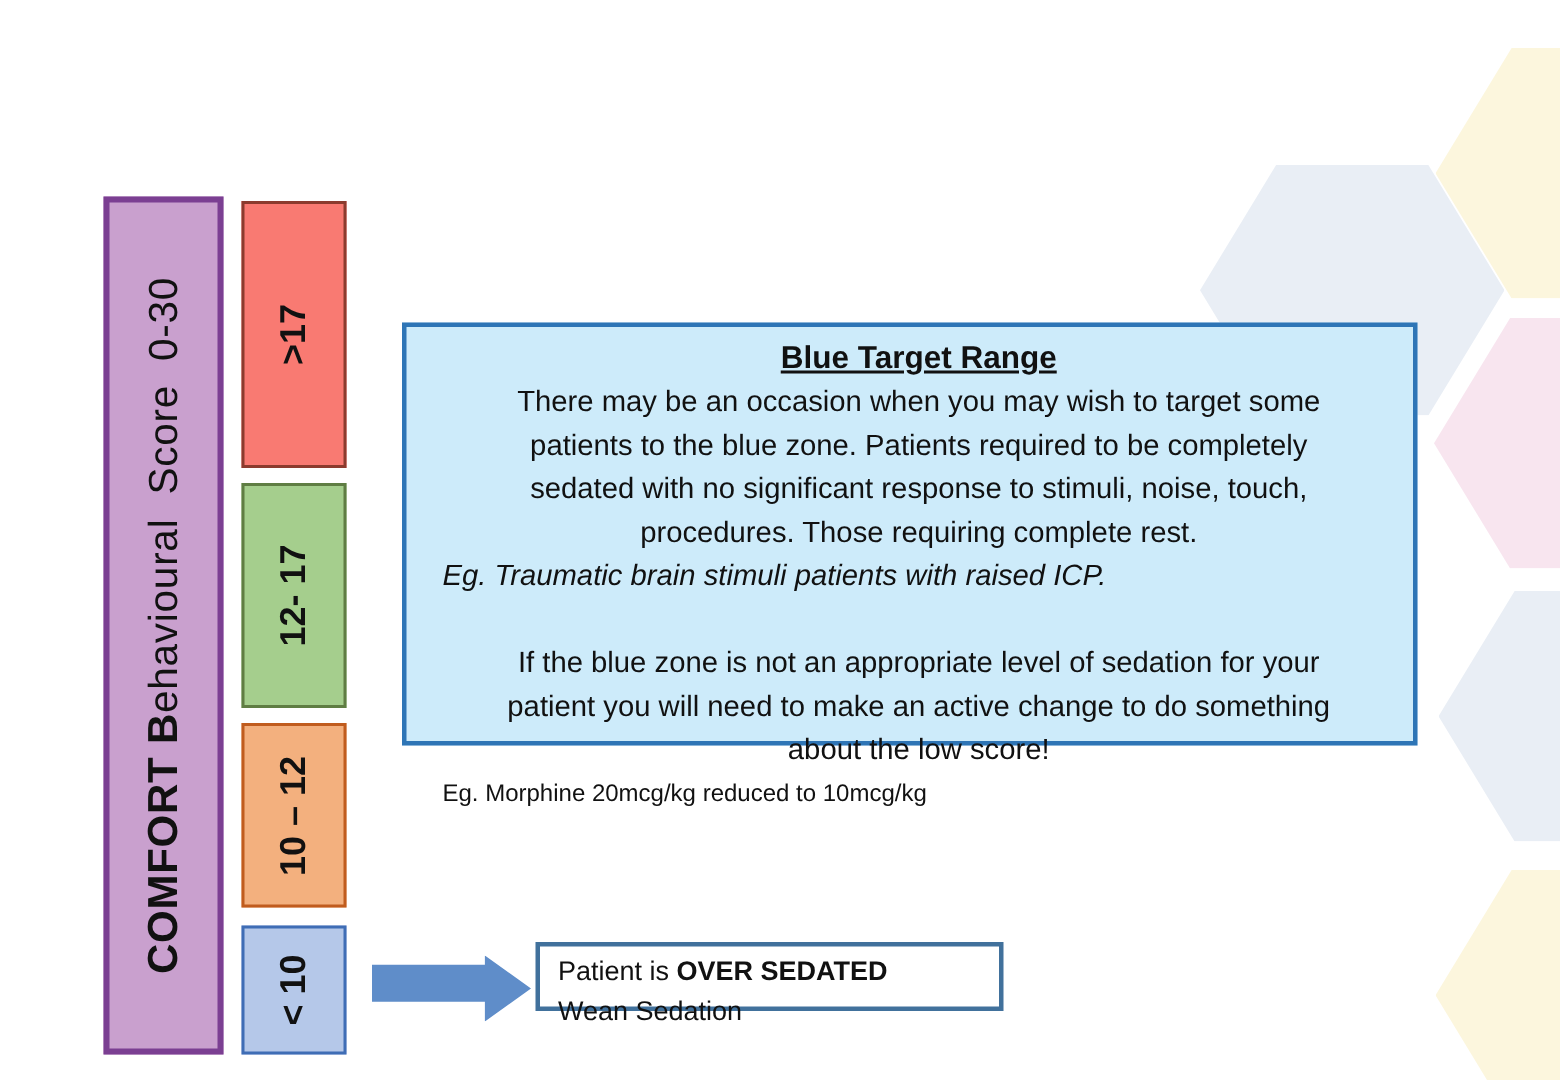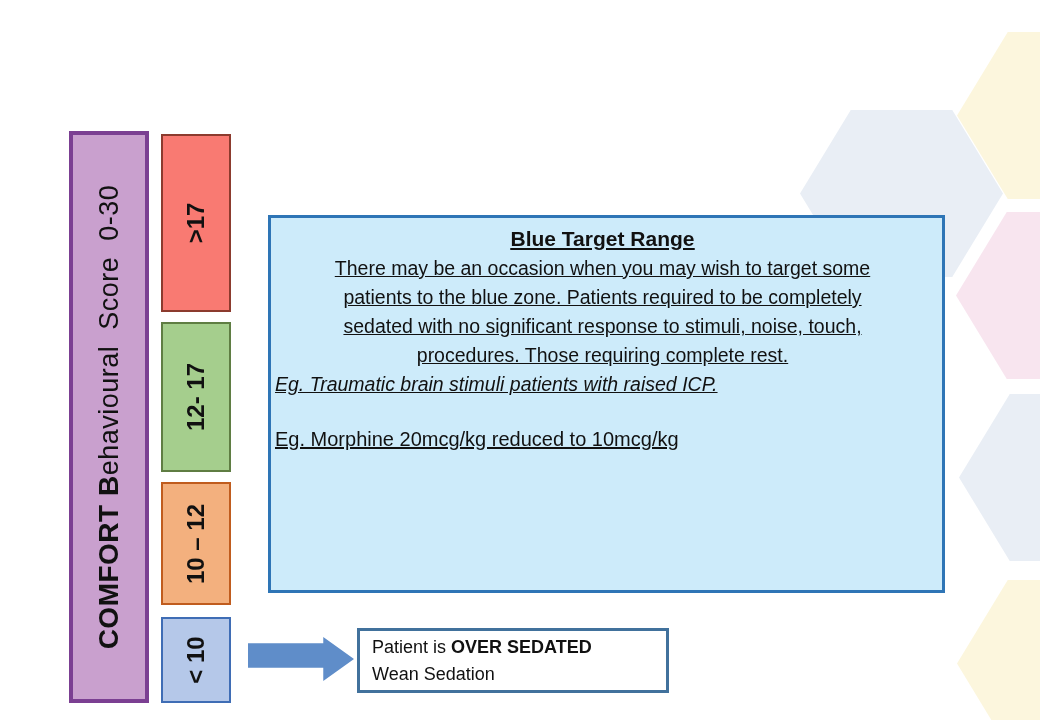--- a/index.html
+++ b/index.html
@@ -35,41 +35,41 @@
     position:absolute;left:161px;width:70px;border:2px solid #333;
     box-sizing:border-box;z-index:2;
   }
   .zone .vlabel{font-size:24px;font-weight:bold;}
   .zone-red{top:134px;height:178px;}
   .zone-green{top:322px;height:150px;}
   .zone-orange{top:482px;height:123px;}
   .zone-blue{top:617px;height:86px;}
   
   .info-box{
-    position:absolute;left:268px;top:215px;width:677px;height:378px;
+    position:absolute;left:268px;top:215px;width:677px;height:282px;
     box-sizing:border-box;border:3px solid #2E75B6;background:#CDEBFA;
-    padding:5px 12px 0 4px;z-index:2;
-    font-size:19.5px;line-height:29px;text-decoration:underline;
+    padding:5px 12px 0 24px;z-index:2;
+    font-size:19.5px;line-height:29px;
   }
   .info-title{
     text-align:center;font-weight:bold;text-decoration:underline;
     font-size:21px;line-height:31px;
   }
   .info-par{white-space:pre-line;text-align:center;}
   .info-example-1{white-space:pre-line;font-style:italic;}
   .info-par-2{margin-top:29px;}
-  .info-example-2{margin-top:26px;font-size:20px;}
+  .info-example-2{font-size:16px;}
   
   .arrow{
     position:absolute;left:248px;top:637px;width:106px;height:44px;z-index:2;
     clip-path:polygon(0% 14%,71% 14%,71% 0%,100% 50%,71% 100%,71% 70%,0% 70%);
   }
   
   .callout{
-    position:absolute;left:357px;top:628px;width:312px;height:65px;
+    position:absolute;left:357px;top:628px;width:312px;height:46px;
     box-sizing:border-box;border:3px solid #41719C;background:#ffffff;
     padding:3px 0 0 12px;z-index:2;font-size:18px;line-height:27px;
   }
 </style>
 </head>
 <body>
 
 <div class="stage">
 
   <div class="hex hex-offset-1" style="background: rgb(233, 238, 245);"></div>
@@ -95,20 +95,23 @@
     <span class="vlabel">&lt; 10</span>
   </div>
 
   <div class="info-box" style="background: rgb(205, 235, 250); border-color: rgb(46, 117, 182);">
     <div class="info-title">Blue Target Range</div>
     <div class="info-par">There may be an occasion when you may wish to target some
 patients to the blue zone. Patients required to be completely
 sedated with no significant response to stimuli, noise, touch,
 procedures. Those requiring complete rest.</div>
     <div class="info-example-1">Eg. Traumatic brain stimuli patients with raised ICP.</div>
+    <div class="info-par info-par-2">If the blue zone is not an appropriate level of sedation for your
+patient you will need to make an active change to do something
+about the low score!</div>
     <div class="info-example-2">Eg. Morphine 20mcg/kg reduced to 10mcg/kg</div>
   </div>
 
   <div class="arrow" style="background: rgb(95, 141, 201);"></div>
 
   <div class="callout" style="border-color: rgb(65, 113, 156);">
     <div><span>Patient is </span><b>OVER SEDATED</b></div>
     <div>Wean Sedation</div>
   </div>
 

